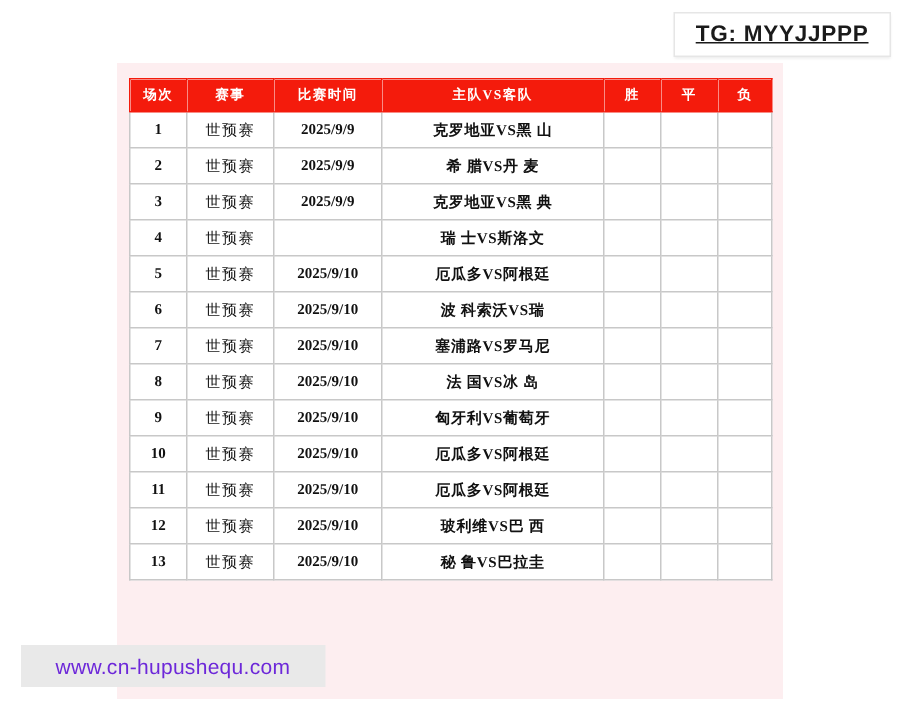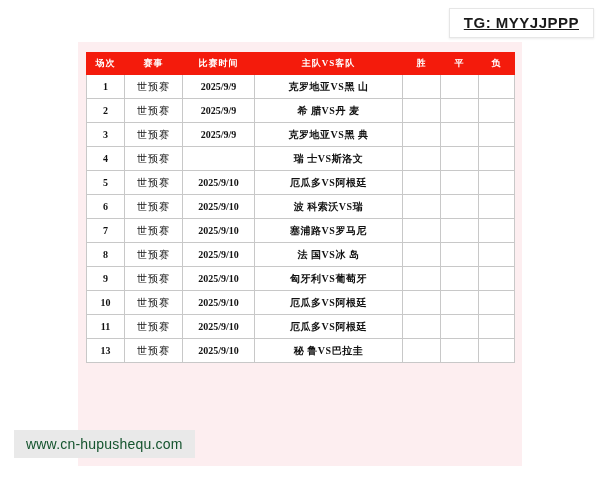--- a/index.html
+++ b/index.html
@@ -31,23 +31,23 @@
     font-family: "Liberation Sans", sans-serif;
     text-decoration: underline;
   }
 
   
   .url-badge {
     position: absolute;
     left: 14px;
     bottom: 22px;
     background: #e9e9e9;
-    color: #14532d;
+    color: #6d28d9;
     font-size: 14px;
-    padding: 6px 12px;
+    padding: 6px 23px;
     font-family: "Liberation Sans", sans-serif;
     letter-spacing: 0.2px;
   }
 
   
   .sheet {
     position: absolute;
     left: 78px;
     top: 42px;
     width: 444px;
@@ -245,20 +245,29 @@
         <tr>
           <td class="no">11</td>
           <td class="event">世预赛</td>
           <td class="time">2025/9/10</td>
           <td class="match">厄瓜多VS阿根廷</td>
           <td class="blank"></td>
           <td class="blank"></td>
           <td class="blank"></td>
         </tr>
         <tr>
+          <td class="no">12</td>
+          <td class="event">世预赛</td>
+          <td class="time">2025/9/10</td>
+          <td class="match">玻利维VS巴 西</td>
+          <td class="blank"></td>
+          <td class="blank"></td>
+          <td class="blank"></td>
+        </tr>
+        <tr>
           <td class="no">13</td>
           <td class="event">世预赛</td>
           <td class="time">2025/9/10</td>
           <td class="match">秘 鲁VS巴拉圭</td>
           <td class="blank"></td>
           <td class="blank"></td>
           <td class="blank"></td>
         </tr>
       </tbody>
   </table>

